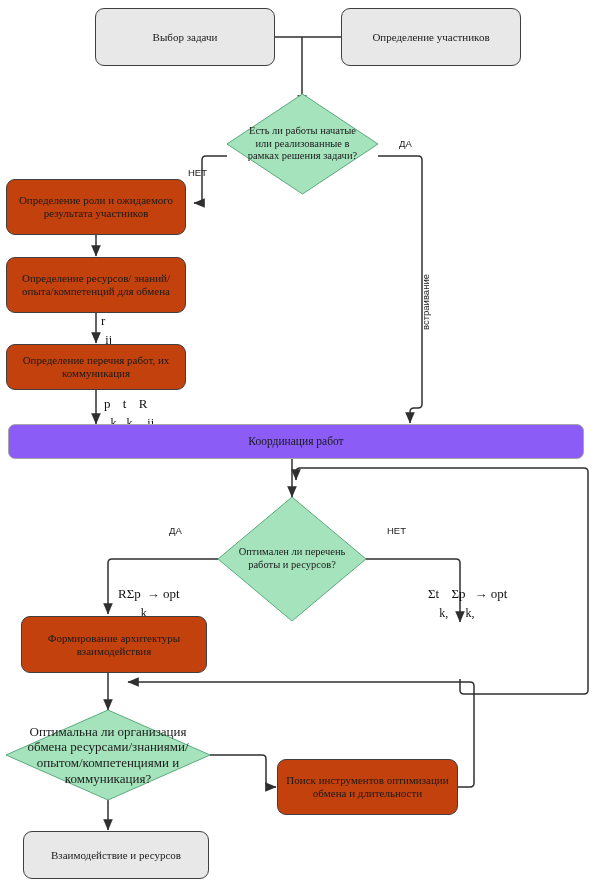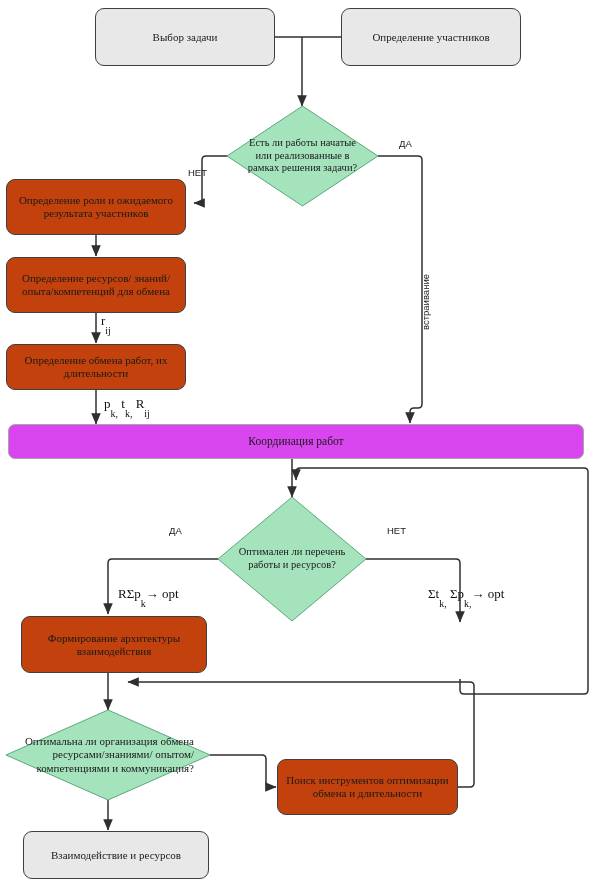--- a/index.html
+++ b/index.html
@@ -39,21 +39,21 @@
     background: #c2410c;
     font-size: 11px;
     padding: 2px 6px;
   }
   .proc.gray {
     background: #e8e8e8;
   }
   .bar {
     border: 1px solid #a6a6a6;
     border-radius: 7px;
-    background: #d946ef;
+    background: #8b5cf6;
     font-size: 11.5px;
   }
   .diamond-wrap {
     position: absolute;
   }
   .diamond-wrap svg {
     position: absolute;
     left: 0;
     top: 0;
     overflow: visible;
@@ -80,24 +80,24 @@
     white-space: nowrap;
   }
   .formula {
     position: absolute;
     font-family: "Liberation Serif", "DejaVu Serif", serif;
     font-size: 13px;
     color: #101010;
     white-space: nowrap;
   }
   .formula sub {
-    font-size: 10px;
+    font-size: 12px;
     vertical-align: baseline;
     position: relative;
-    top: 9px;
+    top: 19px;
   }
   .vlabel {
     position: absolute;
     font-family: "Liberation Sans", "DejaVu Sans", sans-serif;
     font-size: 9.5px;
     color: #1a1a1a;
     white-space: nowrap;
     transform-origin: left top;
     transform: rotate(-90deg);
   }
@@ -146,21 +146,21 @@
   </svg>
 
   <div class="node proc gray" style="left:95px; top:8px; width:180px; height:58px;justify-content:center;">
     <span>Выбор задачи</span>
   </div>
 
   <div class="node proc gray" style="left:341px; top:8px; width:180px; height:58px;">
     <span>Определение участников</span>
   </div>
 
-  <div class="diamond-wrap" style="left:227px; top:106px; width:151px; height:100px;">
+  <div class="diamond-wrap" style="left:227px; top:94px; width:151px; height:100px;">
     <svg width="151" height="100" viewBox="0 0 151 100">
       <polygon points="75.5,0 151,50 75.5,100 0,50" fill="#a5e3bd" stroke="#5aa97c" stroke-width="1"></polygon>
     </svg>
     <div class="diamond-text" style="width:151px; height:100px;">Есть ли работы начатые или реализованные в рамках решения задачи?</div>
   </div>
 
   <div class="edge-label" style="left:399px; top:138px;">ДА</div>
   <div class="edge-label" style="left:188px; top:167px;">НЕТ</div>
   <div class="vlabel" style="left:420px; top:330px;">встраивание</div>
 
@@ -170,21 +170,21 @@
 
   <div class="node proc" style="left:6px; top:257px; width:180px; height:56px;font-family:Liberation Serif, serif;">
     <span>Определение ресурсов/ знаний/опыта/компетенций для обмена</span>
   </div>
 
   <div class="formula" style="left:101px; top:313px;">
     <span>r</span><sub>ij</sub>
   </div>
 
   <div class="node proc" style="left:6px; top:344px; width:180px; height:46px;">
-    <span>Определение обмена работ, их длительности</span>
+    <span>Определение перечня работ, их коммуникация</span>
   </div>
 
   <div class="formula" style="left:104px; top:396px;text-align:right;">
     <span>p</span><sub>k,</sub><span> t</span><sub>k,</sub><span> R</span><sub>ij</sub>
   </div>
 
   <div class="node bar" style="left:8px; top:424px; width:576px; height:35px;">
     <span>Координация работ</span>
   </div>
 
@@ -208,21 +208,21 @@
 
   <div class="node proc" style="left:21px; top:616px; width:186px; height:57px;">
     <span>Формирование архитектуры взаимодействия</span>
   </div>
 
 
   <div class="diamond-wrap" style="left:6px; top:710px; width:204px; height:90px;">
     <svg width="204" height="90" viewBox="0 0 204 90">
       <polygon points="102,0 204,45 102,90 0,45" fill="#a5e3bd" stroke="#5aa97c" stroke-width="1"></polygon>
     </svg>
-    <div class="diamond-text" style="width:204px; height:90px; font-size:11px; padding:0 16px;text-align:right;">Оптимальна ли организация обмена ресурсами/знаниями/ опытом/компетенциями и коммуникация?</div>
+    <div class="diamond-text" style="width:204px; height:90px; font-size:13px; padding:0 16px;">Оптимальна ли организация обмена ресурсами/знаниями/ опытом/компетенциями и коммуникация?</div>
   </div>
 
   <div class="node proc" style="left:277px; top:759px; width:181px; height:56px;">
     <span>Поиск инструментов оптимизации обмена и длительности</span>
   </div>
 
   <div class="node proc gray" style="left:23px; top:831px; width:186px; height:48px;">
     <span>Взаимодействие и ресурсов</span>
   </div>
 

